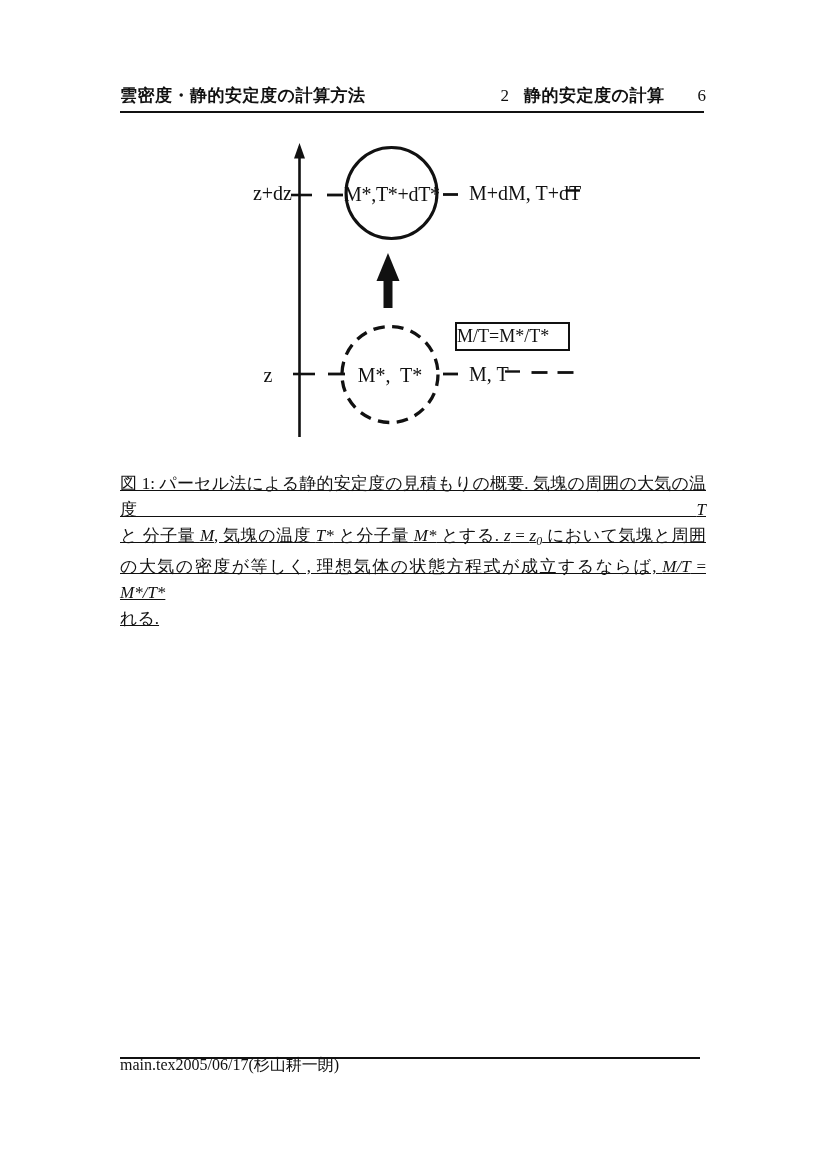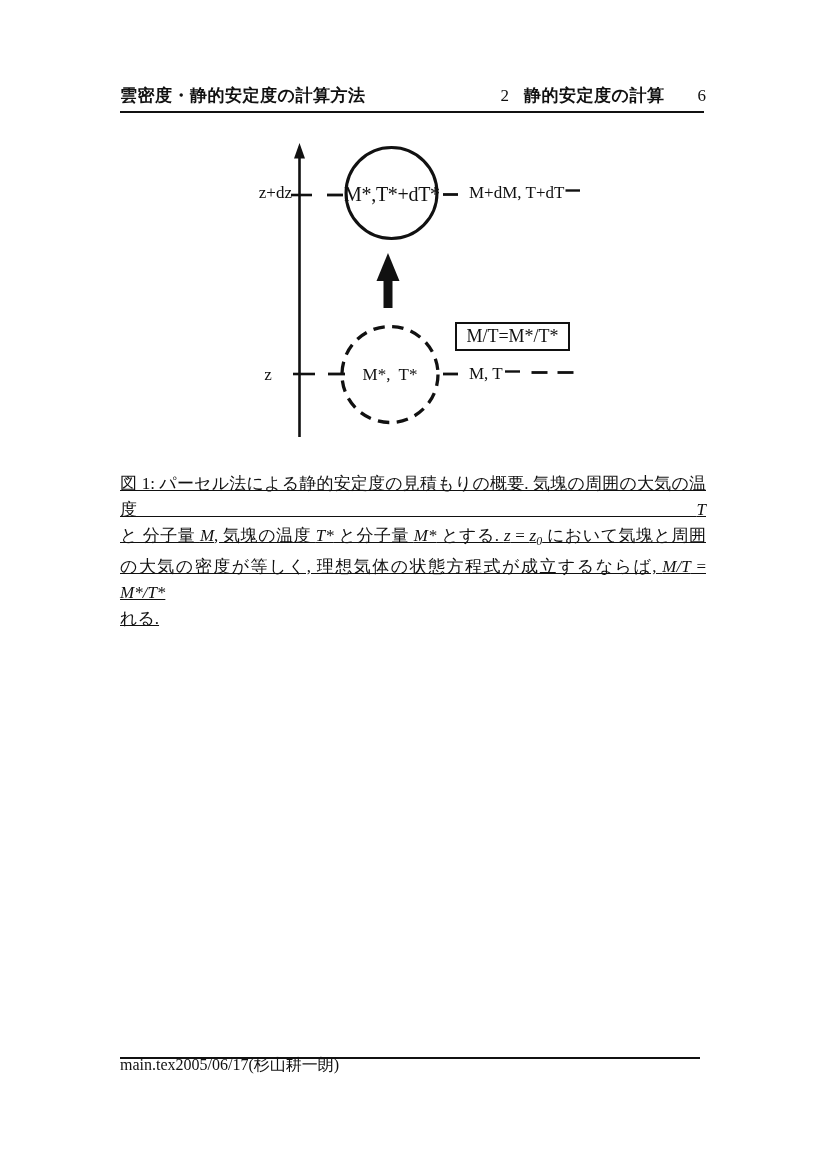--- a/index.html
+++ b/index.html
@@ -58,41 +58,41 @@
   .fig-svg {
     position: absolute;
     left: 0;
     top: 0;
     width: 826px;
     height: 660px;
     pointer-events: none;
   }
   .fig-label {
     position: absolute;
-    font-size: 17px;
+    font-size: 20px;
     line-height: 18px;
     white-space: nowrap;
     color: #111111;
   }
   .lbl-zdz      { left: 230px; top: 184px; width: 62px; text-align: right; }
   .lbl-z        { left: 260px; top: 366px; width: 16px; text-align: center; }
   .lbl-parcel-top {
     left: 344px; top: 185px; width: 95px; text-align: center;
     font-size: 20px; letter-spacing: -0.3px;
   }
   .lbl-env-top    { left: 469px; top: 184px; }
   .lbl-parcel-bot { left: 342px; top: 366px; width: 96px; text-align: center; white-space: pre; }
   .lbl-env-bot    { left: 469px; top: 365px; }
   .eq-box {
     position: absolute;
     left: 455px; top: 322px;
     width: 115px; height: 29px;
     box-sizing: border-box;
     border: 2px solid #111111;
-    text-align: center;
+    text-align: left;
     font-size: 18px;
     line-height: 25px;
     white-space: nowrap;
   }
 
   
   .caption {
     position: absolute;
     left: 120px;
     top: 471px;

